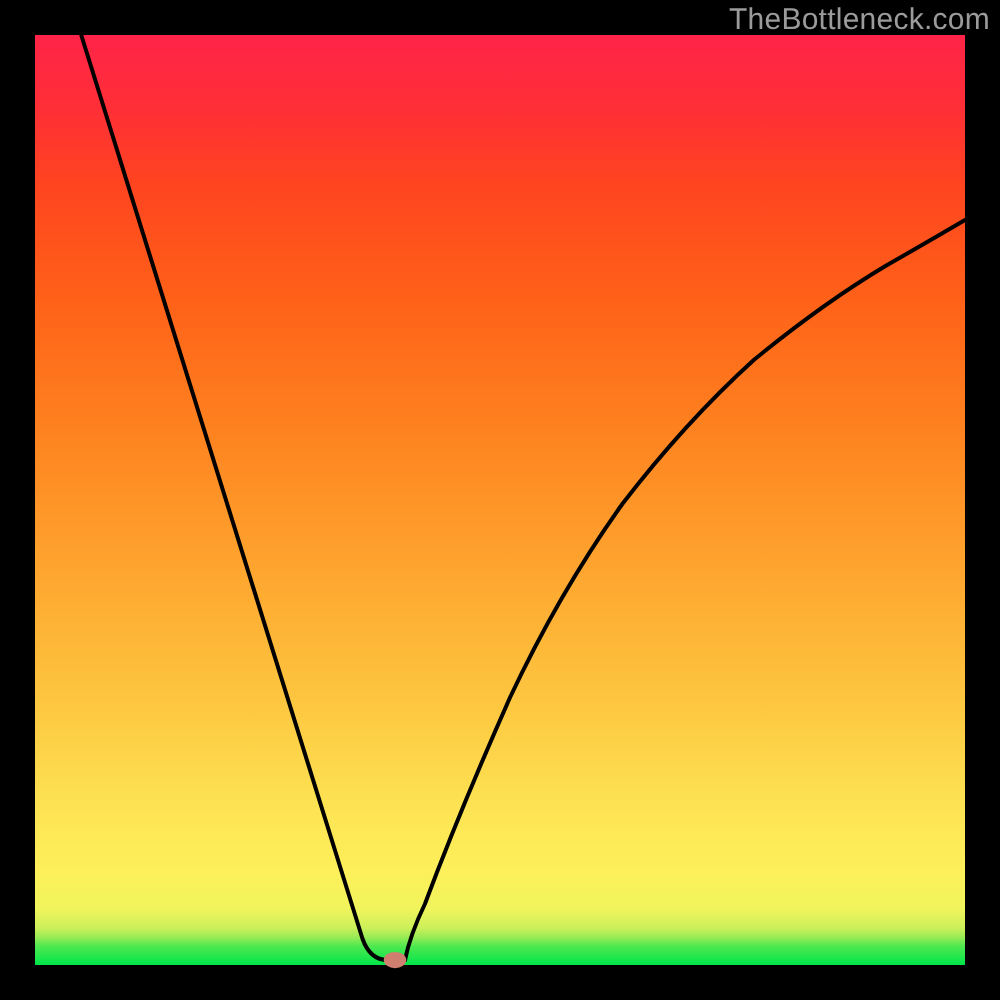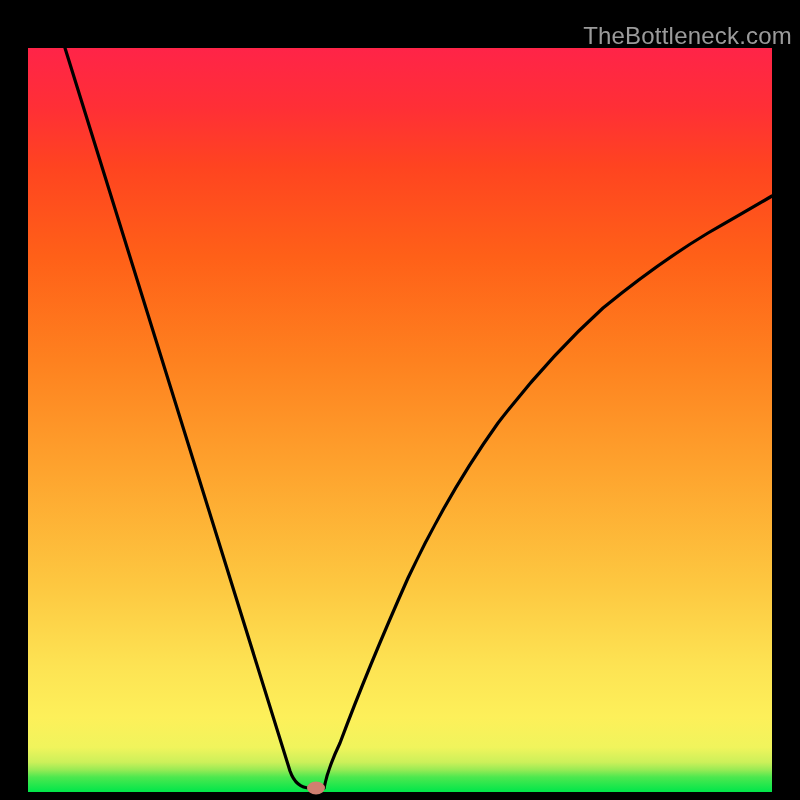--- a/index.html
+++ b/index.html
@@ -8,21 +8,20 @@
     width: 800px;
     height: 800px;
     background: #000;
     overflow: hidden;
     font-family: Arial, Helvetica, sans-serif;
   }
   .frame {
     position: absolute;
     inset: 0;
     background: #000;
-    margin-top: 20px;
   }
   .plot-area {
     position: absolute;
     left: 28px;
     top: 28px;
     width: 744px;
     height: 744px;
     
     background: linear-gradient(
       to top,

